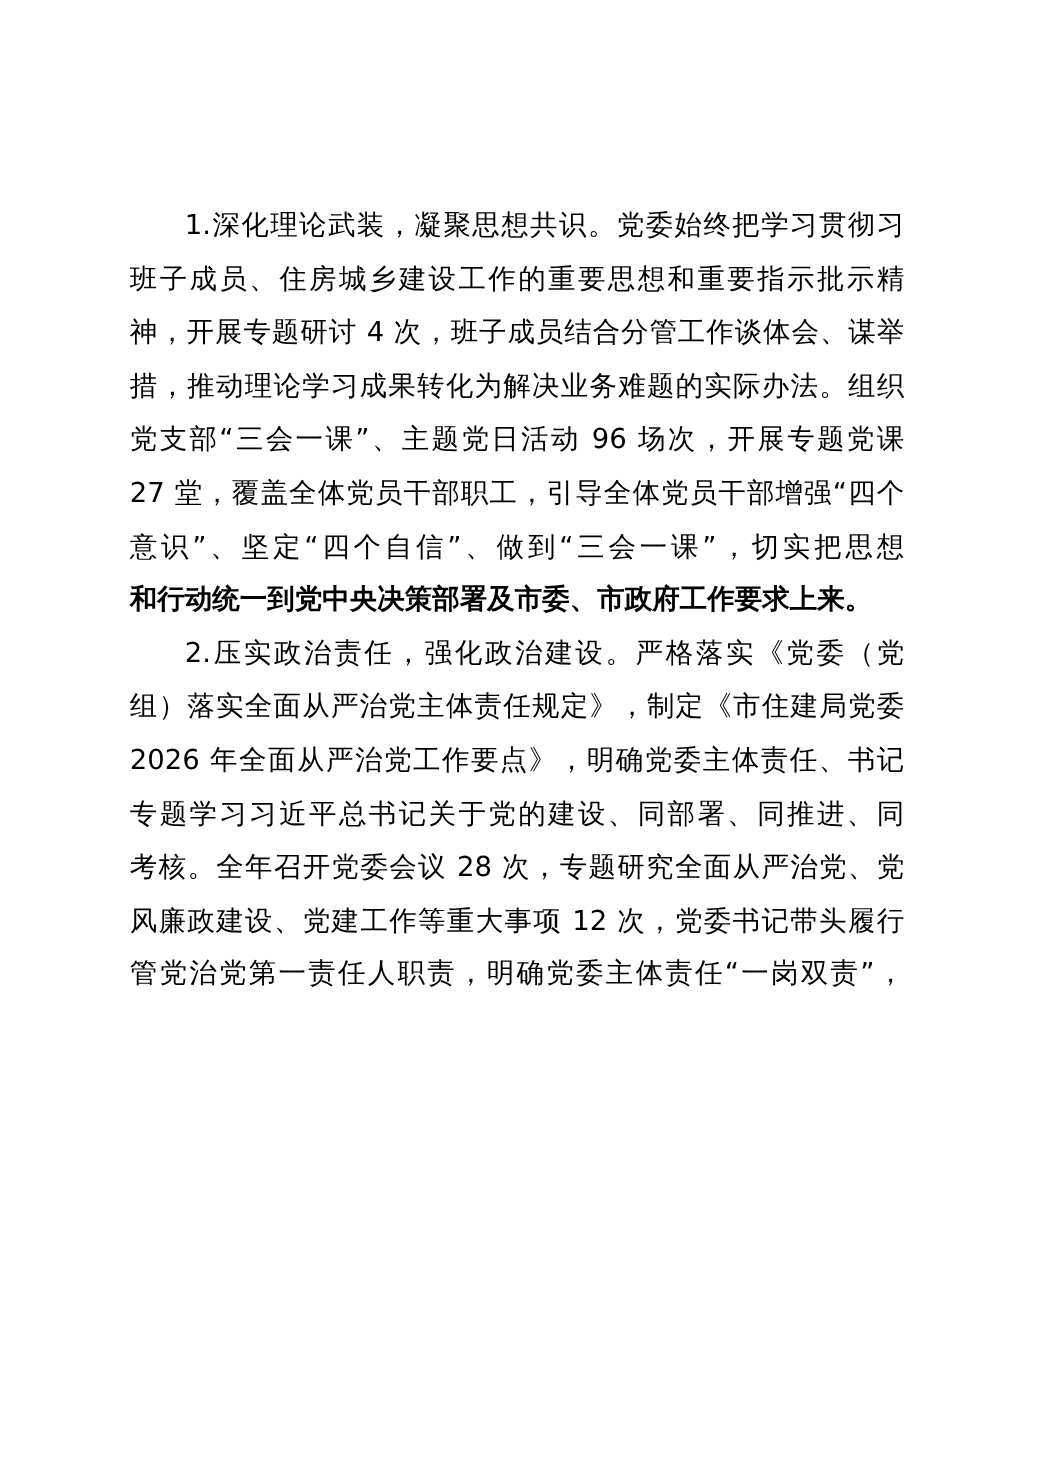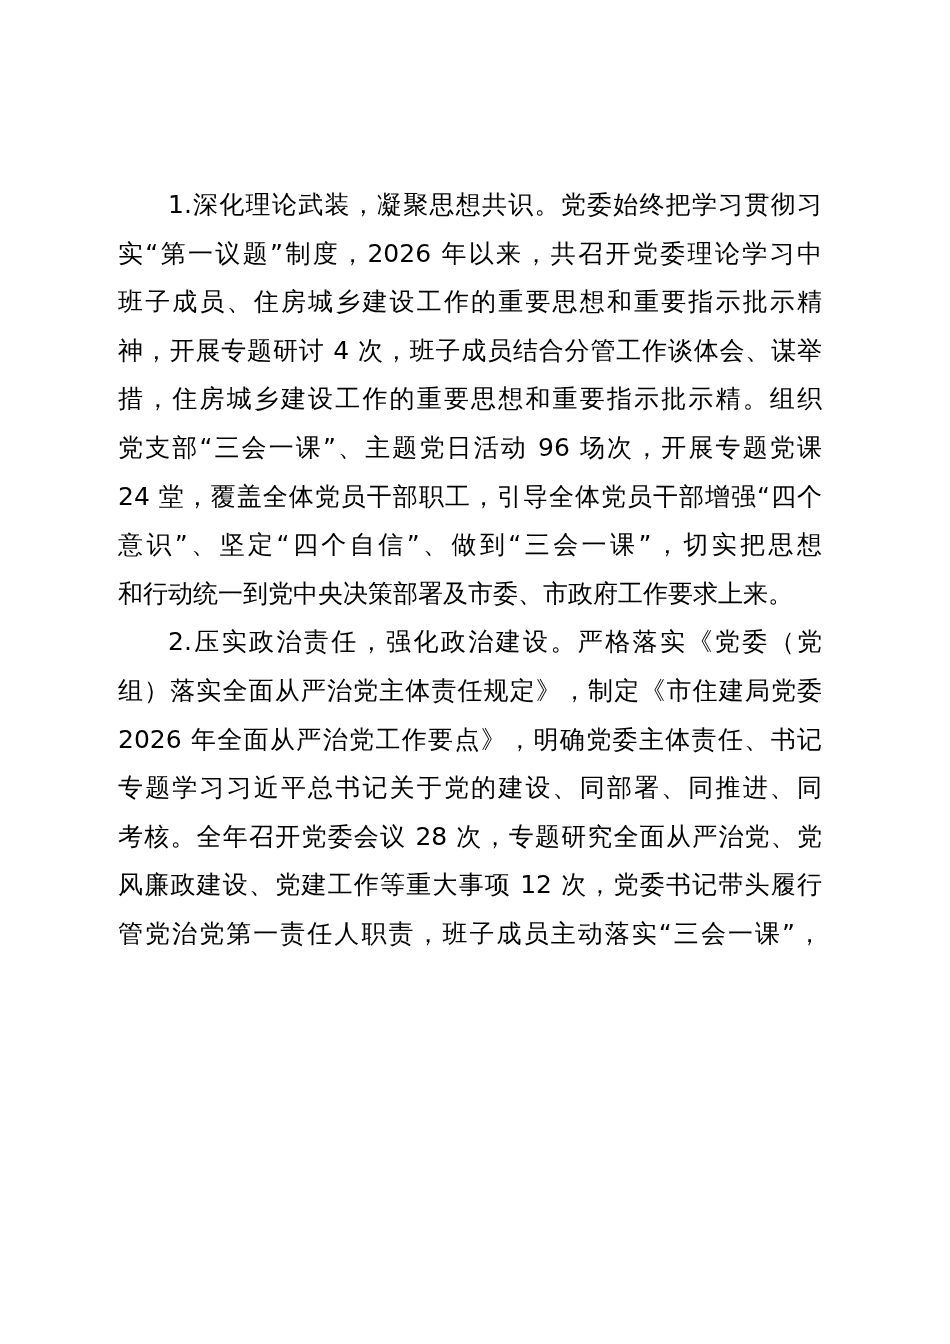--- a/index.html
+++ b/index.html
@@ -26,42 +26,42 @@
       height: 48.6px;
       line-height: 48.6px;
       font-size: 25px;
       white-space: nowrap;
       text-align: justify;
       text-align-last: justify;
       letter-spacing: 0px;
     }
     .line.last {
       text-align-last: left;
+      font-weight: bold;
     }
     .line.indent {
       padding-left: 50px;
     }
   </style>
 </head>
 <body>
 
 <div class="page">
   <div>
     <span class="line indent">1.深化理论武装，凝聚思想共识。党委始终把学习贯彻习</span>
-    <span class="line">实“第一议题”制度，2026 年以来，共召开党委理论学习中</span>
     <span class="line">班子成员、住房城乡建设工作的重要思想和重要指示批示精</span>
     <span class="line">神，开展专题研讨 4 次，班子成员结合分管工作谈体会、谋举</span>
-    <span class="line">措，住房城乡建设工作的重要思想和重要指示批示精。组织</span>
+    <span class="line">措，推动理论学习成果转化为解决业务难题的实际办法。组织</span>
     <span class="line">党支部“三会一课”、主题党日活动 96 场次，开展专题党课</span>
-    <span class="line">24 堂，覆盖全体党员干部职工，引导全体党员干部增强“四个</span>
+    <span class="line">27 堂，覆盖全体党员干部职工，引导全体党员干部增强“四个</span>
     <span class="line">意识”、坚定“四个自信”、做到“三会一课”，切实把思想</span>
     <span class="line last">和行动统一到党中央决策部署及市委、市政府工作要求上来。</span>
   </div>
   <div>
     <span class="line indent">2.压实政治责任，强化政治建设。严格落实《党委（党</span>
     <span class="line">组）落实全面从严治党主体责任规定》，制定《市住建局党委</span>
     <span class="line">2026 年全面从严治党工作要点》，明确党委主体责任、书记</span>
     <span class="line">专题学习习近平总书记关于党的建设、同部署、同推进、同</span>
     <span class="line">考核。全年召开党委会议 28 次，专题研究全面从严治党、党</span>
     <span class="line">风廉政建设、党建工作等重大事项 12 次，党委书记带头履行</span>
-    <span class="line">管党治党第一责任人职责，班子成员主动落实“三会一课”，</span>
+    <span class="line">管党治党第一责任人职责，明确党委主体责任“一岗双责”，</span>
   </div>
 </div>
 
 </body></html>

